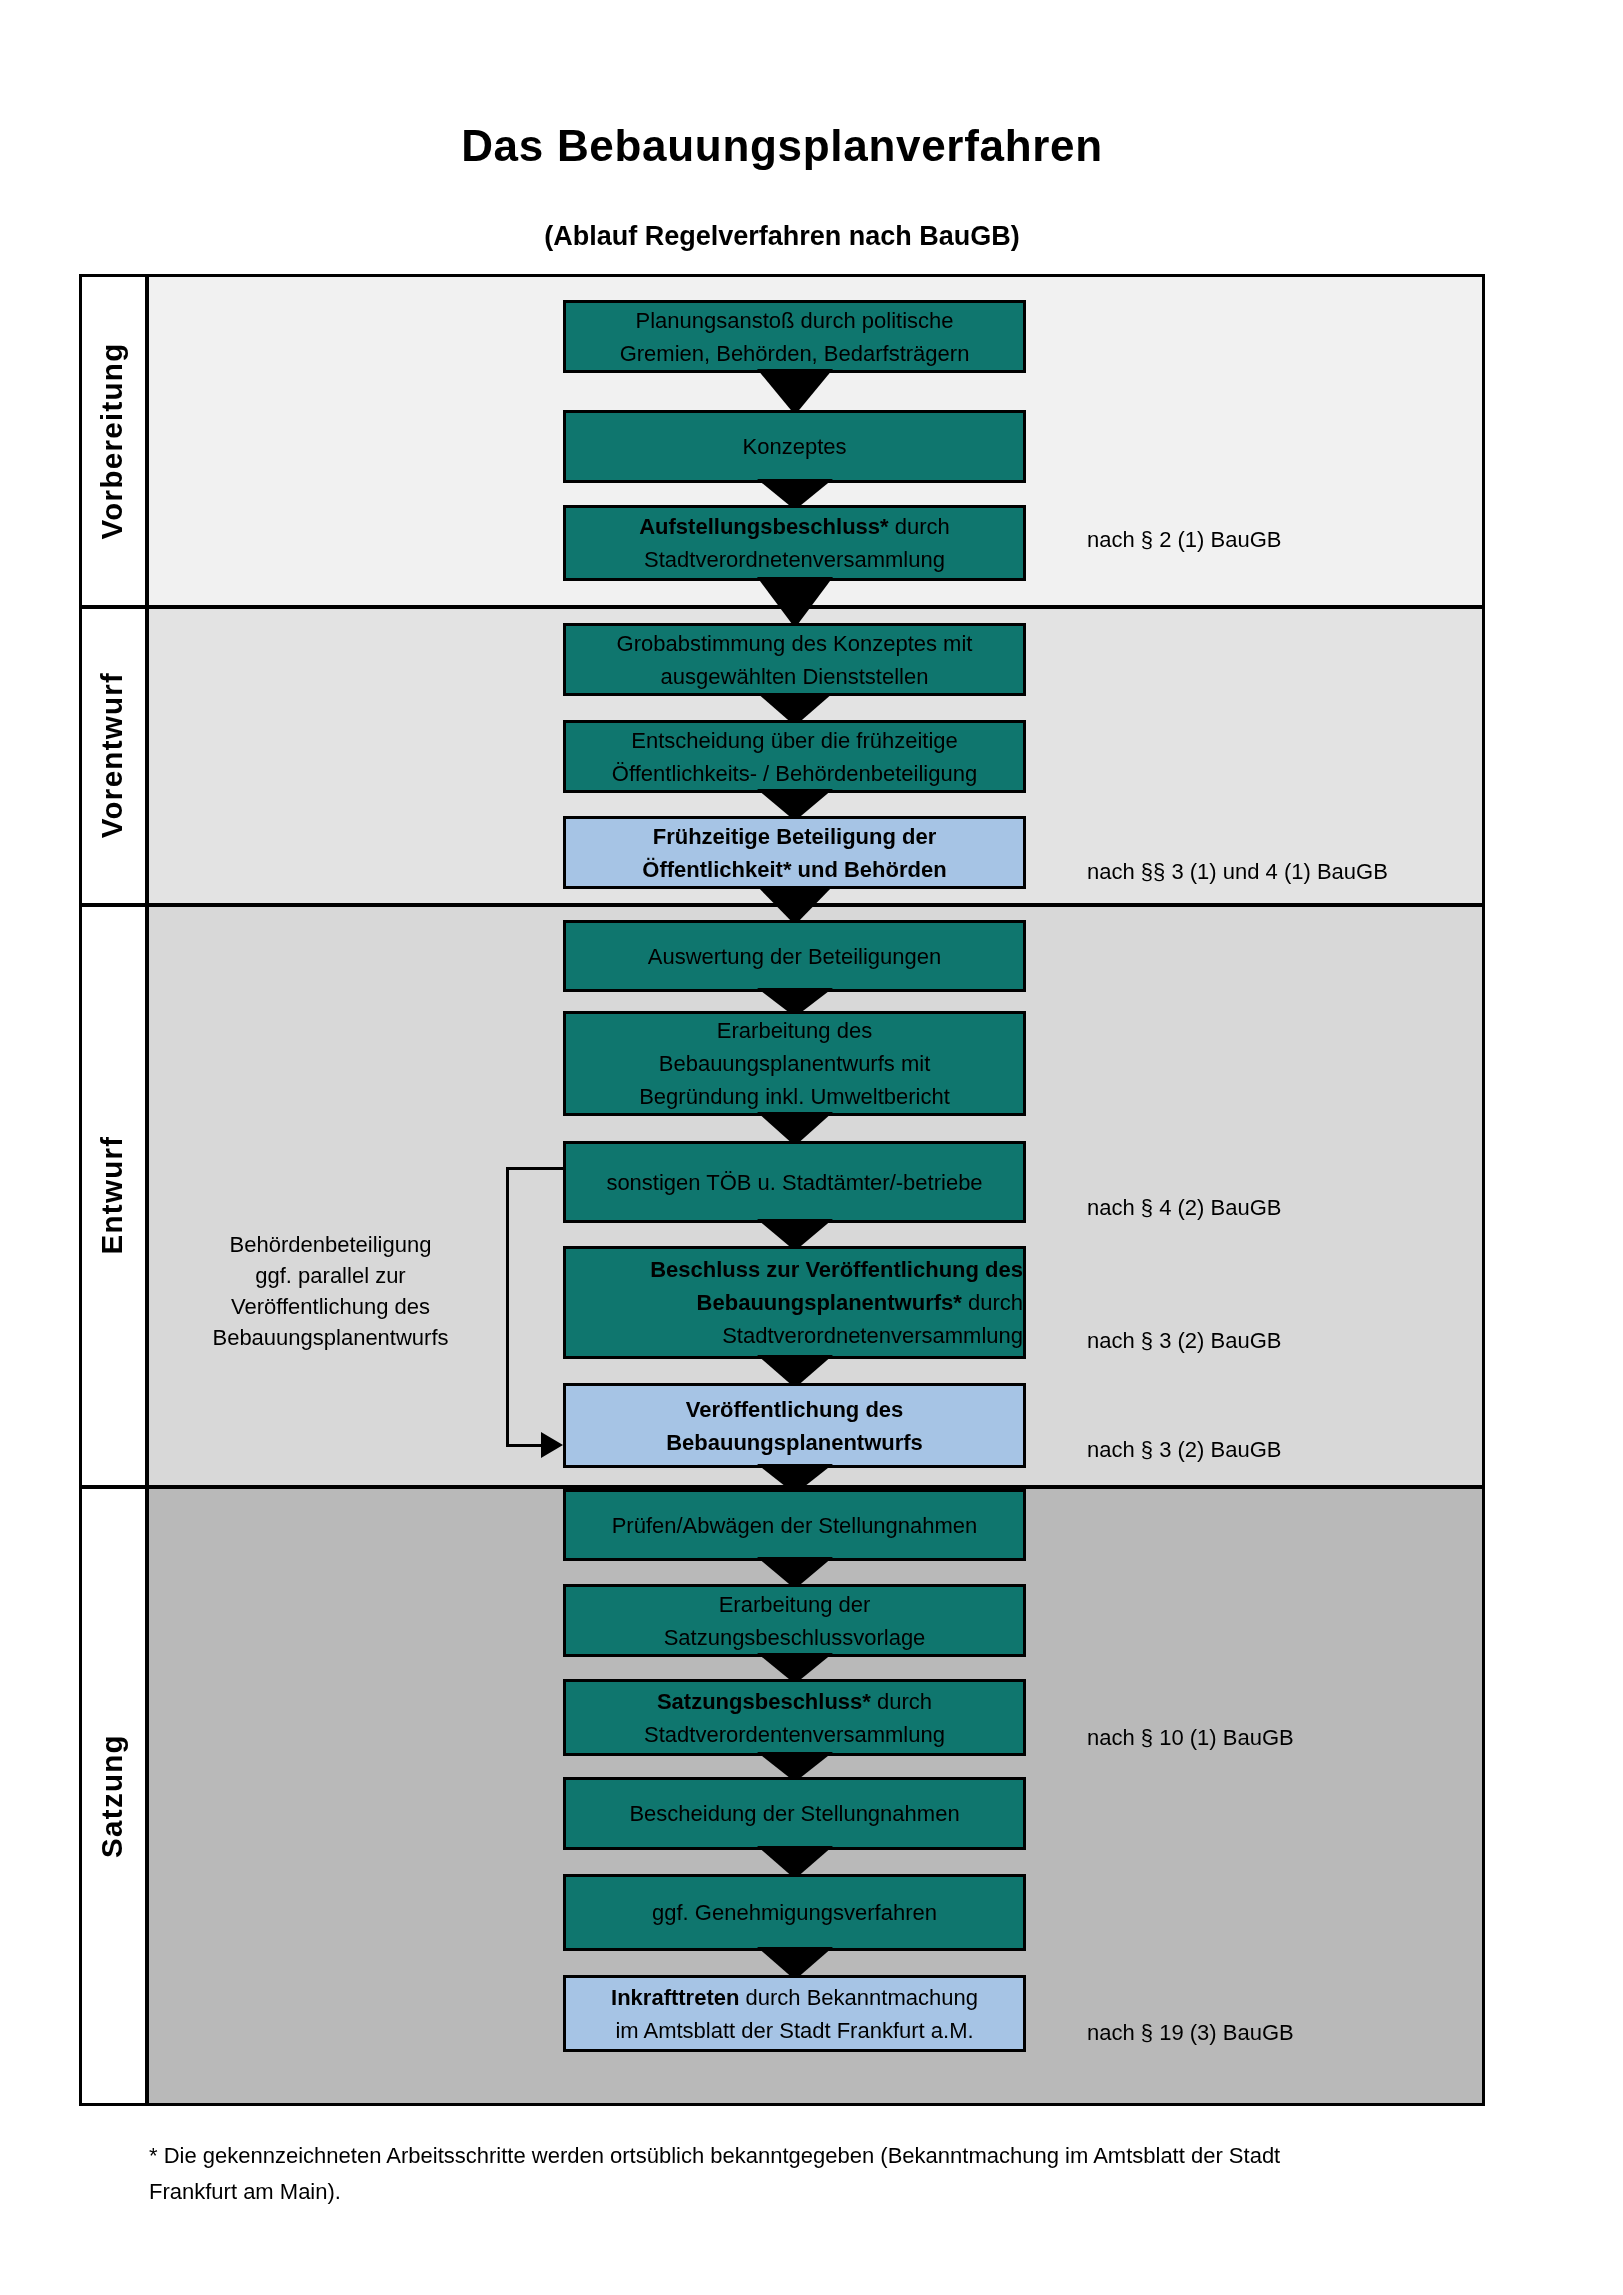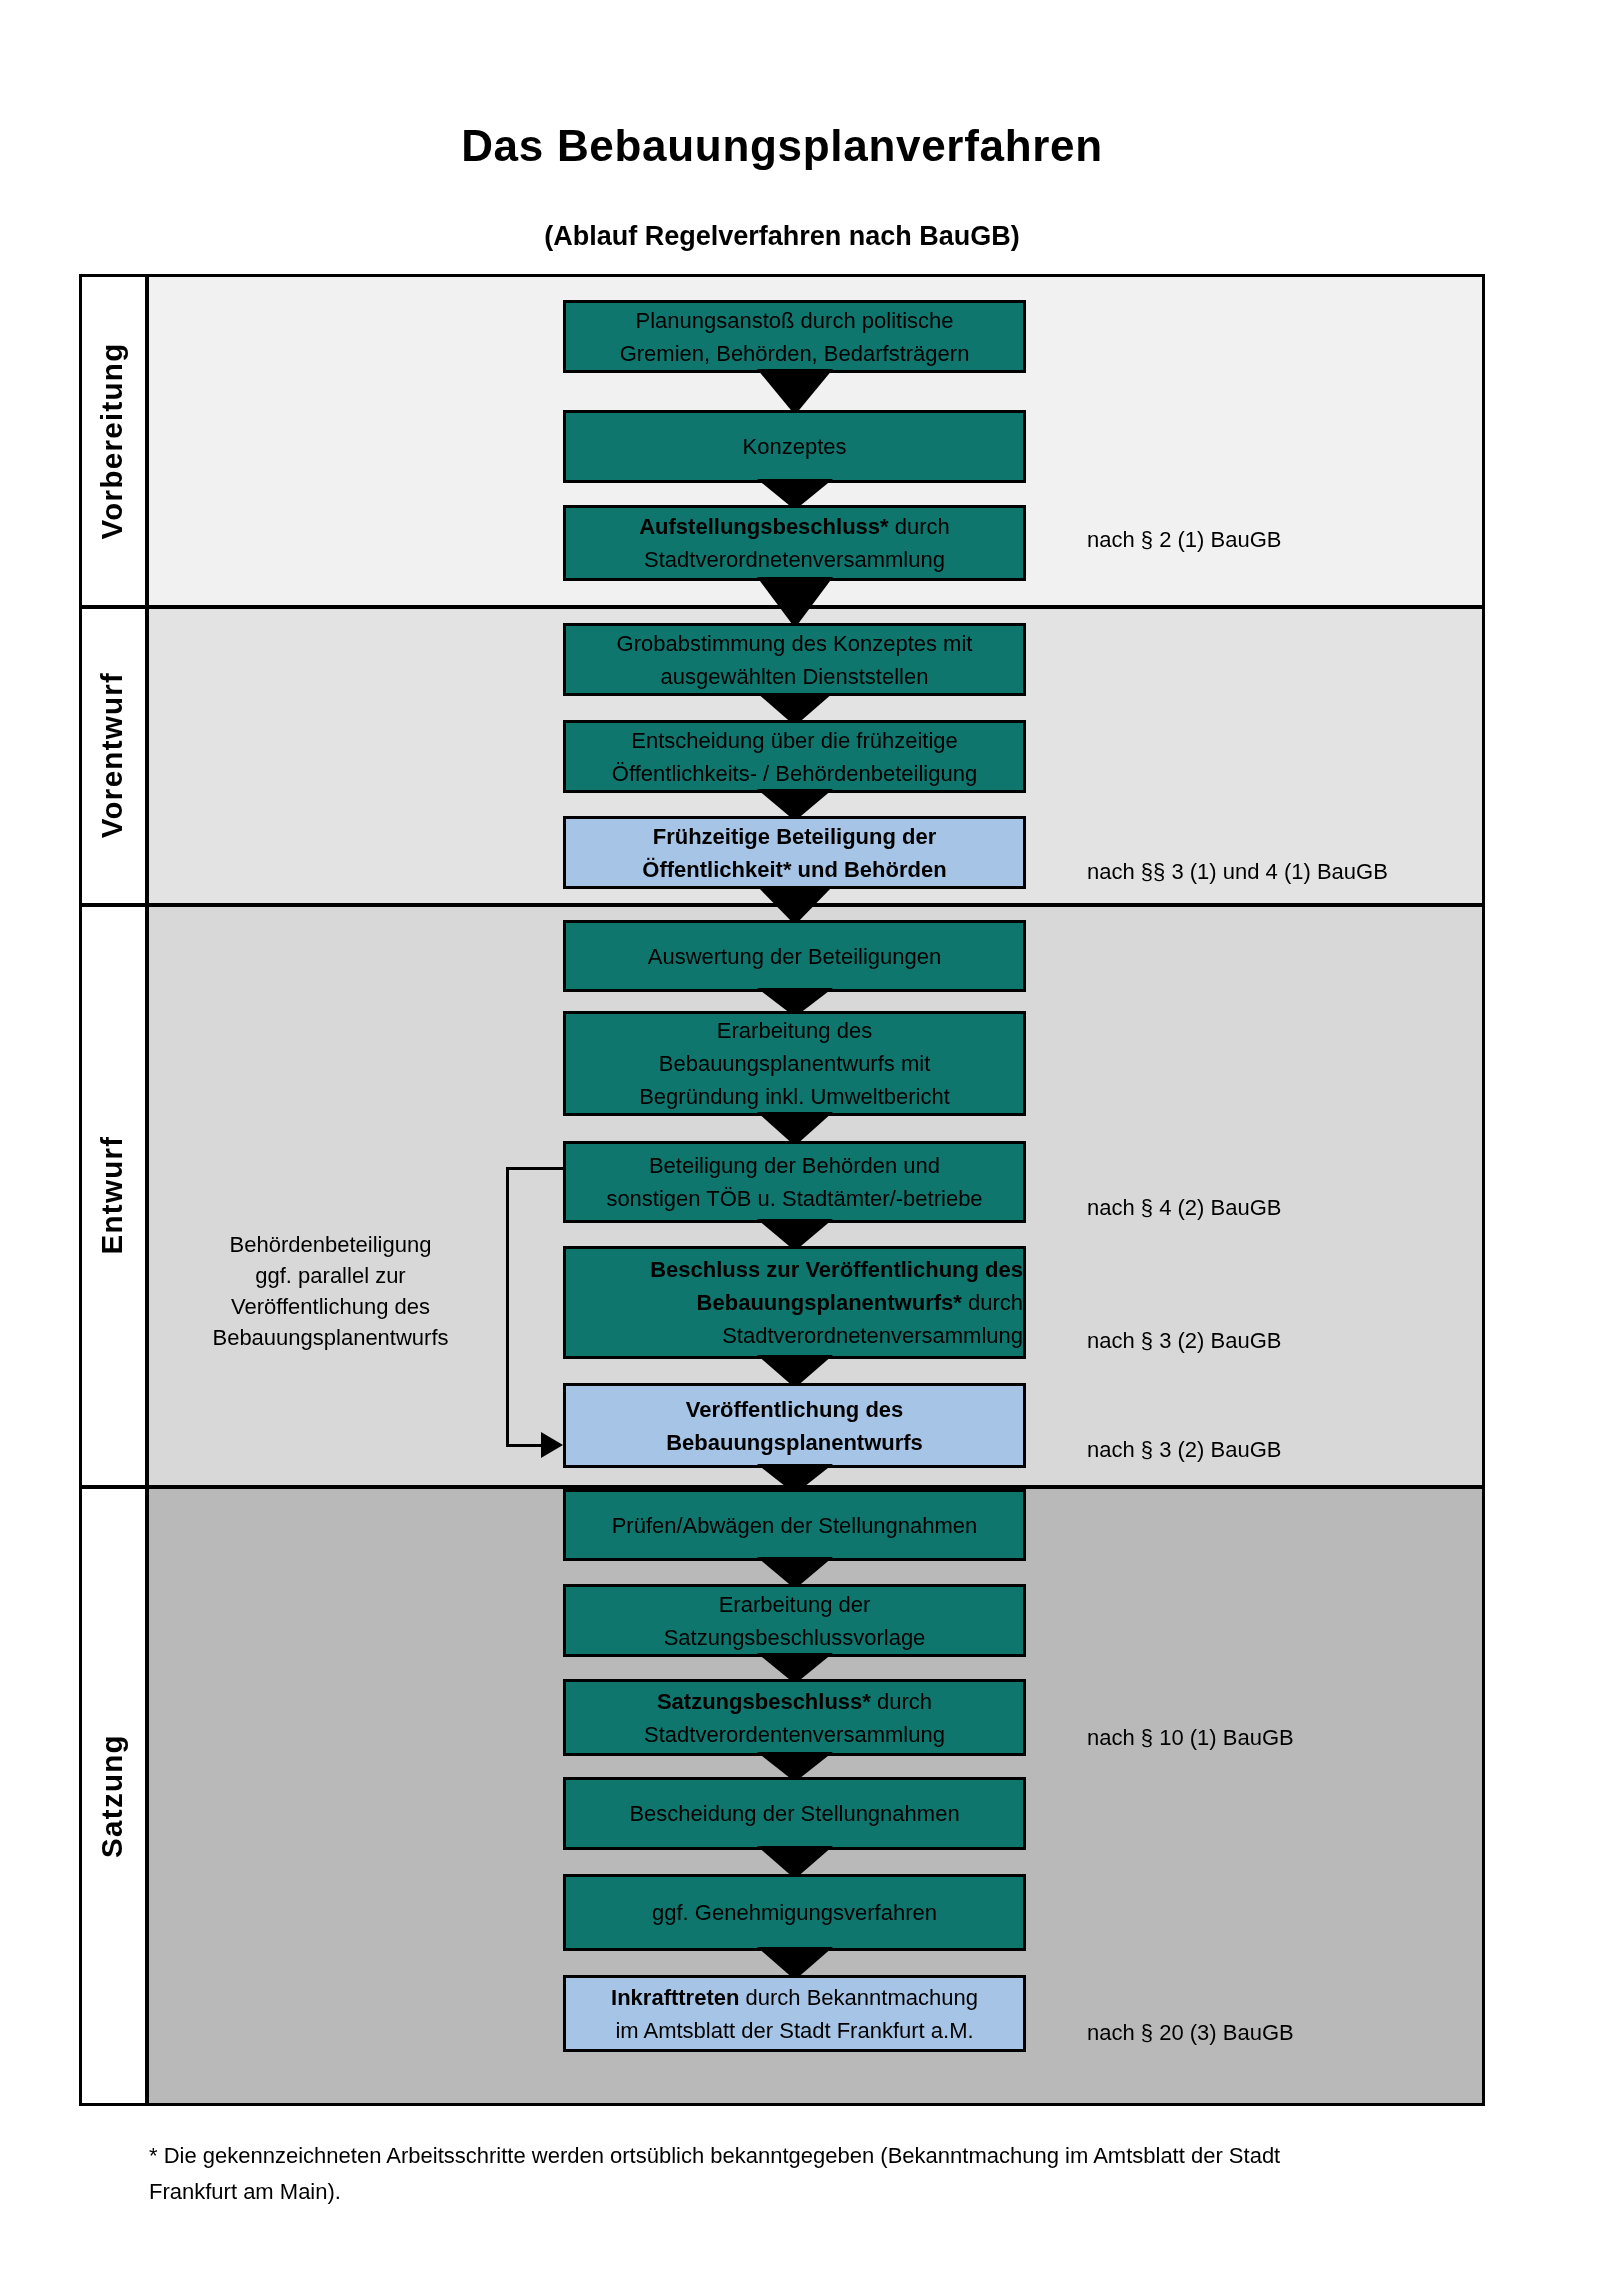--- a/index.html
+++ b/index.html
@@ -96,21 +96,20 @@
         <div><span>Auswertung der Beteiligungen</span></div>
       </div>
       <div class="abs arrow" style="left: 757px; top: 988px; border-top: 29px solid rgb(0, 0, 0);"></div>
       <div class="abs step" style="top: 1011px; height: 105px;">
         <div><span>Erarbeitung des</span></div>
         <div><span>Bebauungsplanentwurfs mit</span></div>
         <div><span>Begründung inkl. Umweltbericht</span></div>
       </div>
       <div class="abs arrow" style="left: 757px; top: 1112px; border-top: 34px solid rgb(0, 0, 0);"></div>
       <div class="abs step" style="top: 1141px; height: 82px;">
-        <div><span>Beteiligung der Behörden und</span></div>
         <div><span>sonstigen TÖB u. Stadtämter/-betriebe</span></div>
       </div>
       <div class="abs arrow" style="left: 757px; top: 1219px; border-top: 32px solid rgb(0, 0, 0);"></div>
       <div class="abs ref" style="top: 1192px;">nach § 4 (2) BauGB</div>
       <div class="abs step" style="top: 1246px; height: 113px; text-align: right;">
         <div><b>Beschluss zur Veröffentlichung des</b></div>
         <div><b>Bebauungsplanentwurfs*</b><span> durch</span></div>
         <div><span>Stadtverordnetenversammlung</span></div>
       </div>
       <div class="abs arrow" style="left: 757px; top: 1355px; border-top: 33px solid rgb(0, 0, 0);"></div>
@@ -141,21 +140,21 @@
       </div>
       <div class="abs arrow" style="left: 757px; top: 1846px; border-top: 33px solid rgb(0, 0, 0);"></div>
       <div class="abs step" style="top: 1874px; height: 77px;">
         <div><span>ggf. Genehmigungsverfahren</span></div>
       </div>
       <div class="abs arrow" style="left: 757px; top: 1947px; border-top: 33px solid rgb(0, 0, 0);"></div>
       <div class="abs step" style="top: 1975px; height: 77px; background: rgb(166, 196, 229);">
         <div><b>Inkrafttreten</b><span> durch Bekanntmachung</span></div>
         <div><span>im Amtsblatt der Stadt Frankfurt a.M.</span></div>
       </div>
-      <div class="abs ref" style="top: 2017px;">nach § 20 (3) BauGB</div>
+      <div class="abs ref" style="top: 2017px;">nach § 19 (3) BauGB</div>
     </div>
 
   <div class="abs" id="sidenote">
       <div>Behördenbeteiligung</div>
       <div>ggf. parallel zur</div>
       <div>Veröffentlichung des</div>
       <div>Bebauungsplanentwurfs</div>
     </div>
 
   <div class="abs conn" style="left:506px;top:1167px;width:58px;height:3.3px;"></div>

